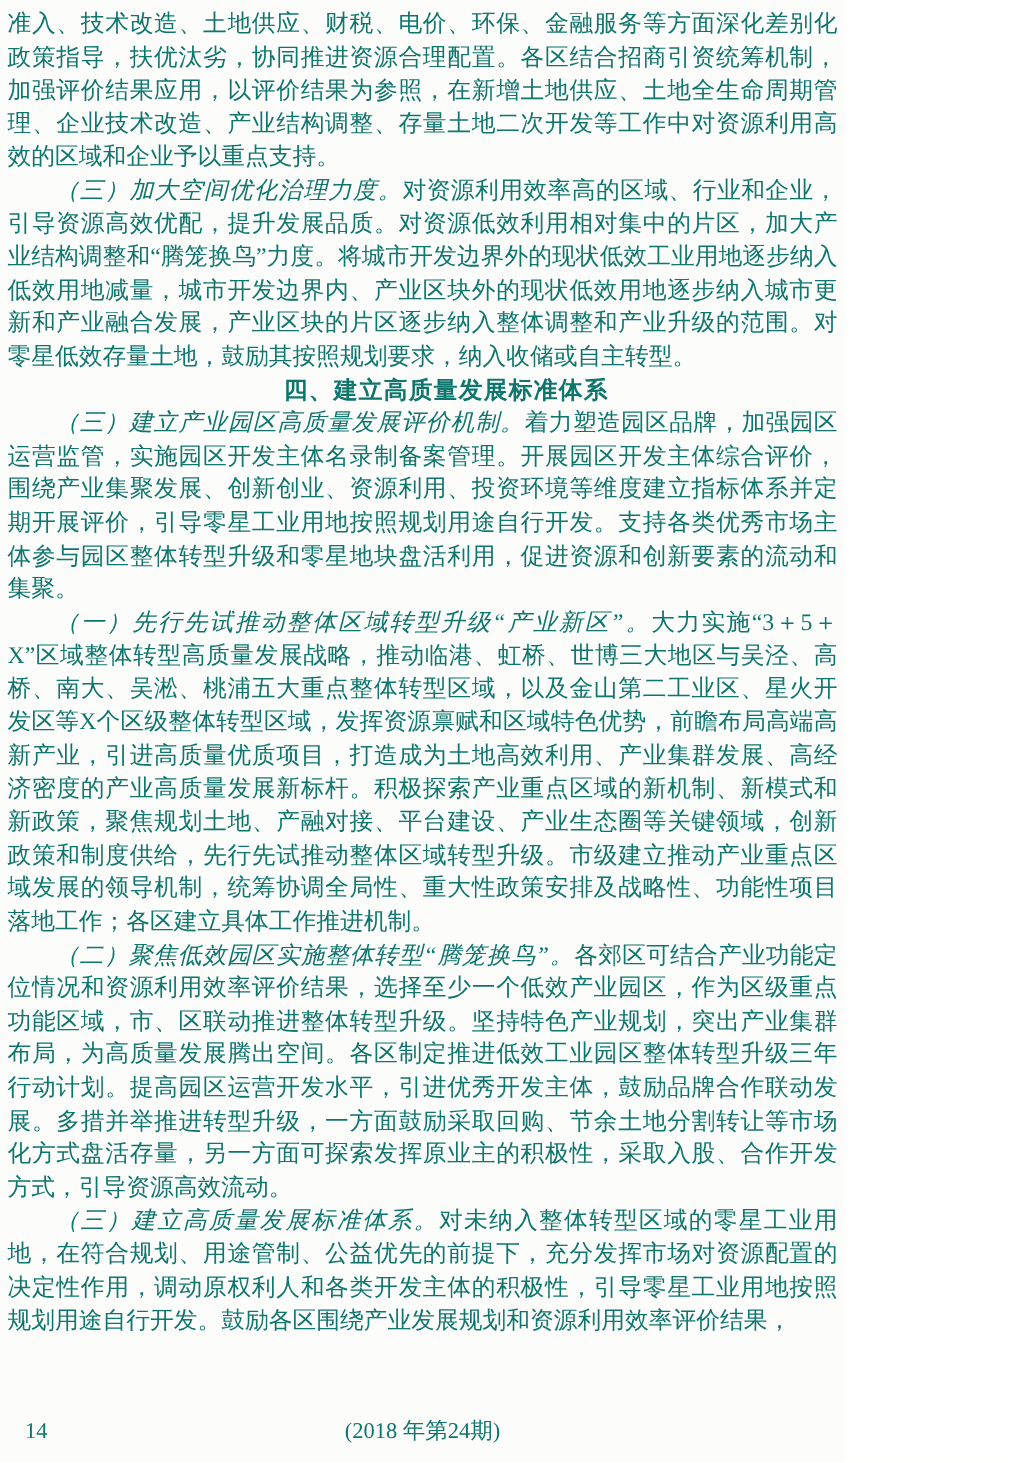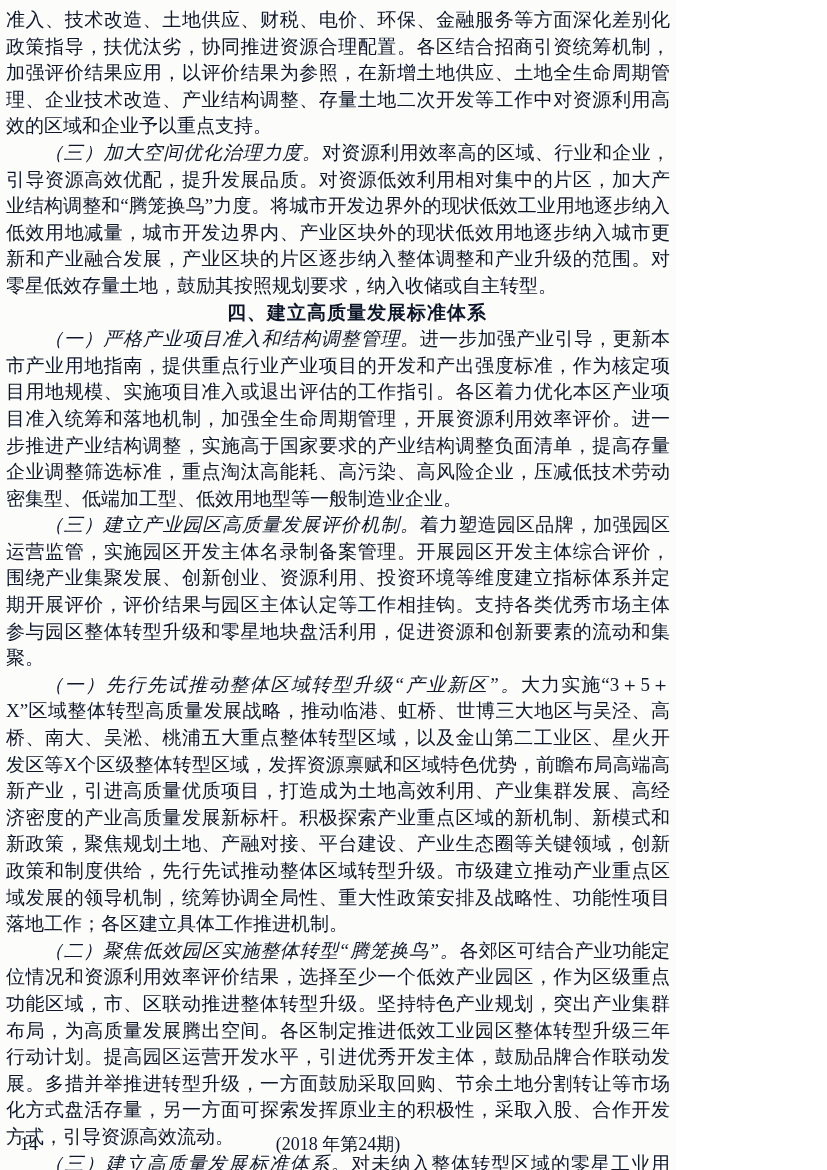--- a/index.html
+++ b/index.html
@@ -7,21 +7,21 @@
     padding: 0;
     background: #ffffff;
   }
   .page {
     position: relative;
     width: 676px;
     height: 1170px;
     background: #fcfcfa;
     overflow: hidden;
     font-family: "Liberation Serif", "DejaVu Serif", serif;
-    color: #0f172a;
+    color: #0f766e;
     box-sizing: border-box;
   }
   .body-text {
     padding: 7px 6px 0 6px;
     font-size: 19px;
     line-height: 26.6px;
     text-align: justify;
     text-justify: inter-ideograph;
   }
   .body-text p {
@@ -68,24 +68,23 @@
 
 <div class="page">
   <div class="body-text">
 
     <p class="continuation">准入、技术改造、土地供应、财税、电价、环保、金融服务等方面深化差别化政策指导，扶优汰劣，协同推进资源合理配置。各区结合招商引资统筹机制，加强评价结果应用，以评价结果为参照，在新增土地供应、土地全生命周期管理、企业技术改造、产业结构调整、存量土地二次开发等工作中对资源利用高效的区域和企业予以重点支持。</p>
 
     <p><span class="lead-in">（三）加大空间优化治理力度。</span><span>对资源利用效率高的区域、行业和企业，引导资源高效优配，提升发展品质。对资源低效利用相对集中的片区，加大产业结构调整和“腾笼换鸟”力度。将城市开发边界外的现状低效工业用地逐步纳入低效用地减量，城市开发边界内、产业区块外的现状低效用地逐步纳入城市更新和产业融合发展，产业区块的片区逐步纳入整体调整和产业升级的范围。对零星低效存量土地，鼓励其按照规划要求，纳入收储或自主转型。</span></p>
 
     <p class="heading">四、建立高质量发展标准体系</p>
 
-    <p><span class="lead-in">（一）严格产业项目准入和结构调整管理。</span><span>进一步加强产业引导，更新本市产业用地指南，提供重点行业产业项目的开发和产出强度标准，作为核定项目用地规模、实施项目准入或退出评估的工作指引。各区着力优化本区产业项目准入统筹和落地机制，加强全生命周期管理，开展资源利用效率评价。进一步推进产业结构调整，实施高于国家要求的产业结构调整负面清单，提高存量企业调整筛选标准，重点淘汰高能耗、高污染、高风险企业，压减低技术劳动密集型、低端加工型、低效用地型等一般制造业企业。</span></p>
 
 
-    <p><span class="lead-in">（三）建立产业园区高质量发展评价机制。</span><span>着力塑造园区品牌，加强园区运营监管，实施园区开发主体名录制备案管理。开展园区开发主体综合评价，围绕产业集聚发展、创新创业、资源利用、投资环境等维度建立指标体系并定期开展评价，评价结果与园区主体认定等工作相挂钩。支持各类优秀市场主体参与园区整体转型升级和零星地块盘活利用，促进资源和创新要素的流动和集聚。</span></p>
+    <p><span class="lead-in">（三）建立产业园区高质量发展评价机制。</span><span>着力塑造园区品牌，加强园区运营监管，实施园区开发主体名录制备案管理。开展园区开发主体综合评价，围绕产业集聚发展、创新创业、资源利用、投资环境等维度建立指标体系并定期开展评价，引导零星工业用地按照规划用途自行开发。支持各类优秀市场主体参与园区整体转型升级和零星地块盘活利用，促进资源和创新要素的流动和集聚。</span></p>
 
 
     <p><span class="lead-in">（一）先行先试推动整体区域转型升级“产业新区”。</span><span>大力实施“3＋5＋X”区域整体转型高质量发展战略，推动临港、虹桥、世博三大地区与吴泾、高桥、南大、吴淞、桃浦五大重点整体转型区域，以及金山第二工业区、星火开发区等X个区级整体转型区域，发挥资源禀赋和区域特色优势，前瞻布局高端高新产业，引进高质量优质项目，打造成为土地高效利用、产业集群发展、高经济密度的产业高质量发展新标杆。积极探索产业重点区域的新机制、新模式和新政策，聚焦规划土地、产融对接、平台建设、产业生态圈等关键领域，创新政策和制度供给，先行先试推动整体区域转型升级。市级建立推动产业重点区域发展的领导机制，统筹协调全局性、重大性政策安排及战略性、功能性项目落地工作；各区建立具体工作推进机制。</span></p>
 
     <p><span class="lead-in">（二）聚焦低效园区实施整体转型“腾笼换鸟”。</span><span>各郊区可结合产业功能定位情况和资源利用效率评价结果，选择至少一个低效产业园区，作为区级重点功能区域，市、区联动推进整体转型升级。坚持特色产业规划，突出产业集群布局，为高质量发展腾出空间。各区制定推进低效工业园区整体转型升级三年行动计划。提高园区运营开发水平，引进优秀开发主体，鼓励品牌合作联动发展。多措并举推进转型升级，一方面鼓励采取回购、节余土地分割转让等市场化方式盘活存量，另一方面可探索发挥原业主的积极性，采取入股、合作开发方式，引导资源高效流动。</span></p>
 
     <p><span class="lead-in">（三）建立高质量发展标准体系。</span><span>对未纳入整体转型区域的零星工业用地，在符合规划、用途管制、公益优先的前提下，充分发挥市场对资源配置的决定性作用，调动原权利人和各类开发主体的积极性，引导零星工业用地按照规划用途自行开发。鼓励各区围绕产业发展规划和资源利用效率评价结果，</span></p>
 
   </div>
 

